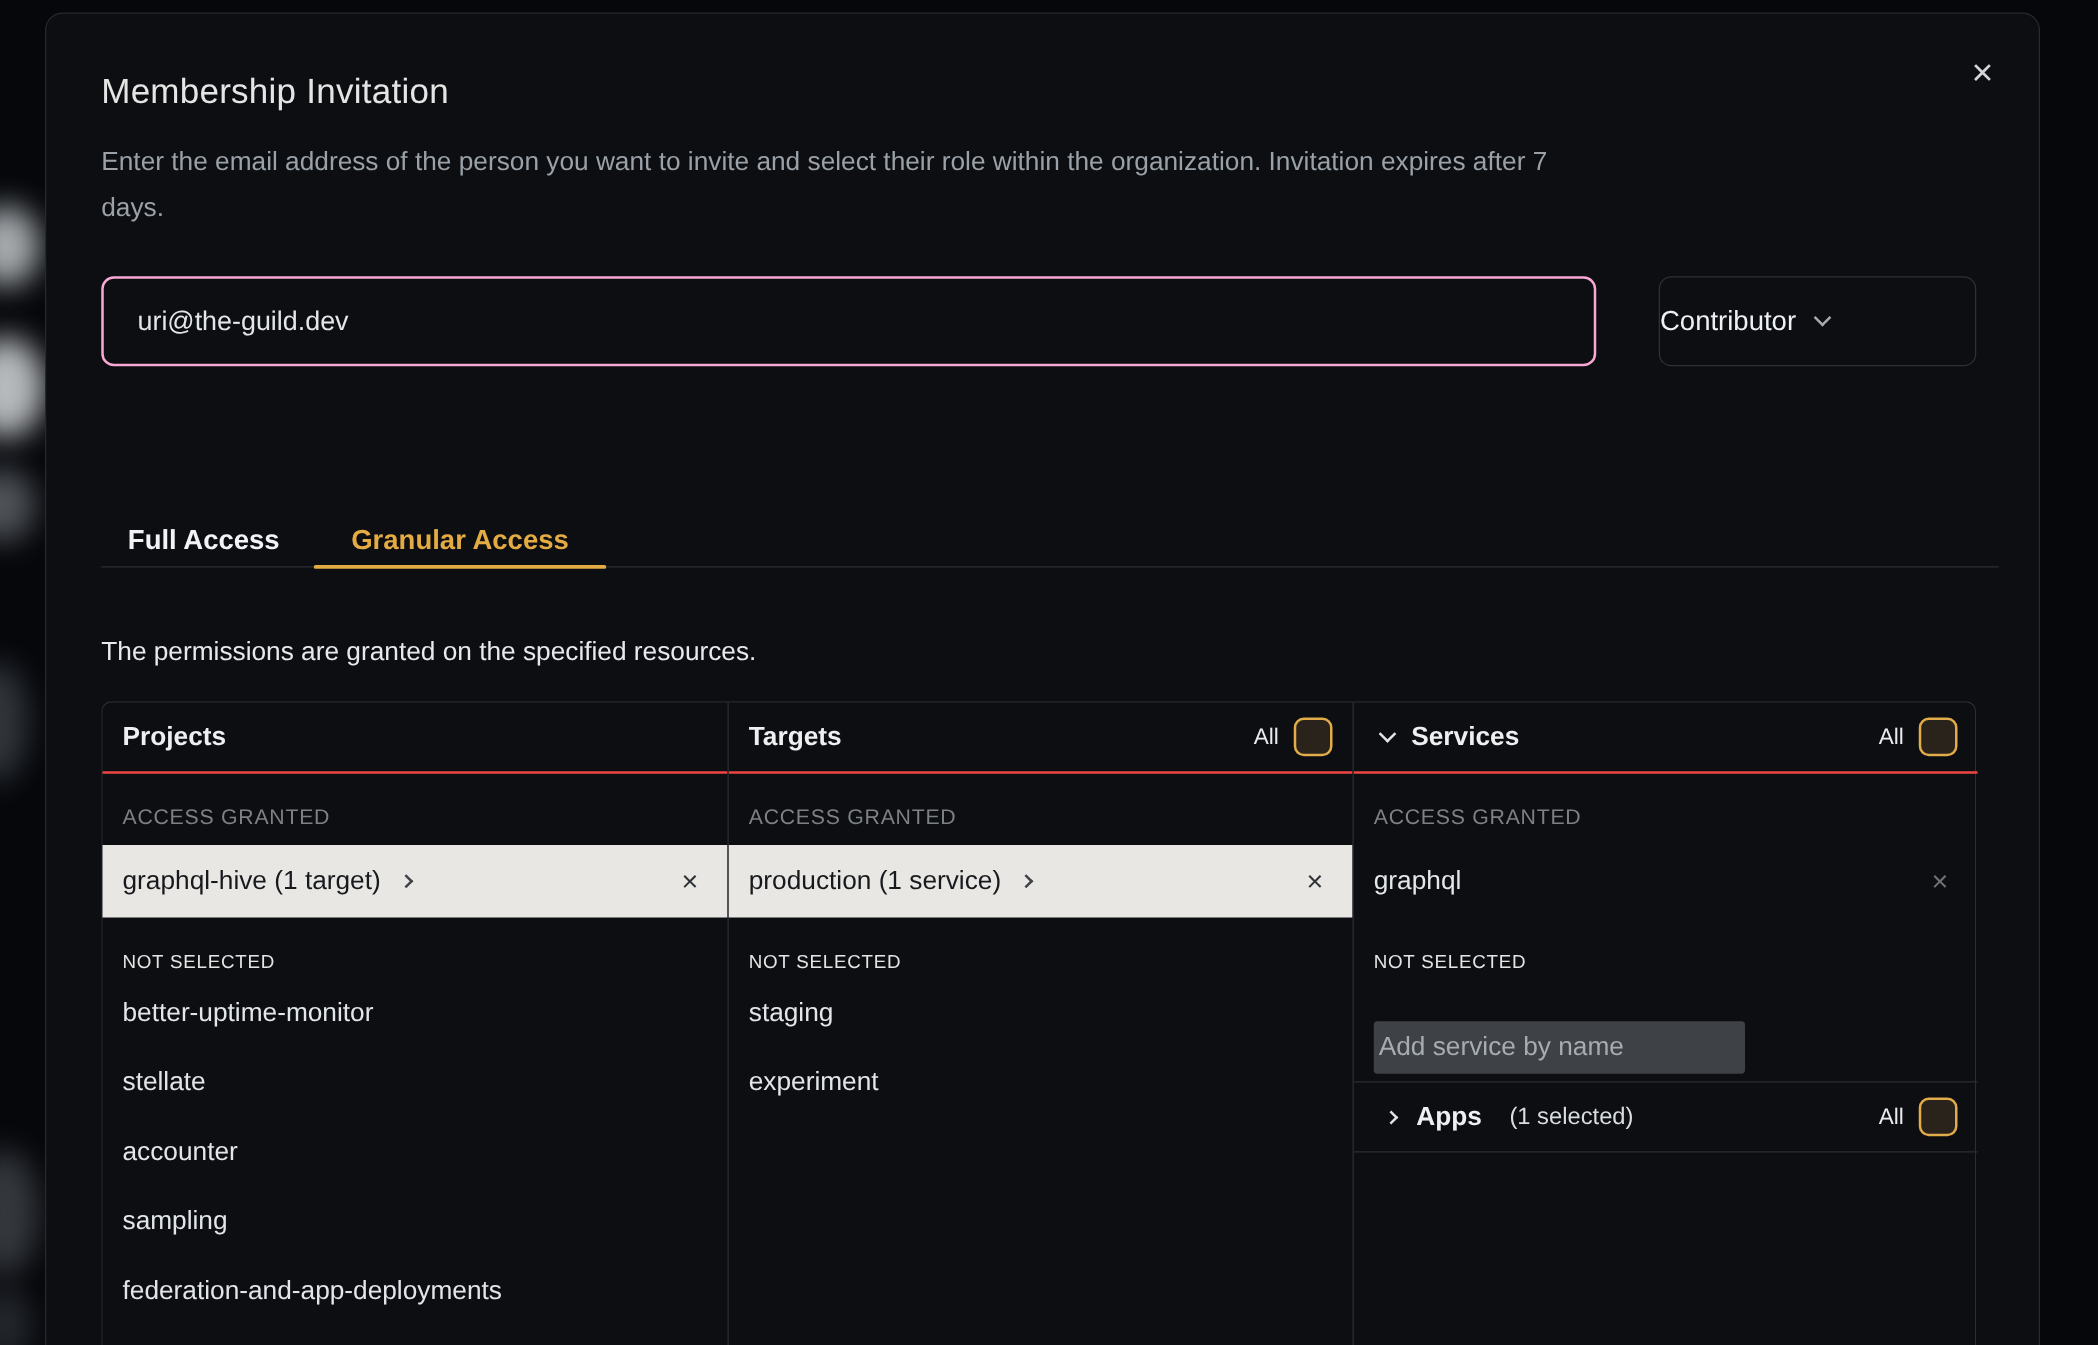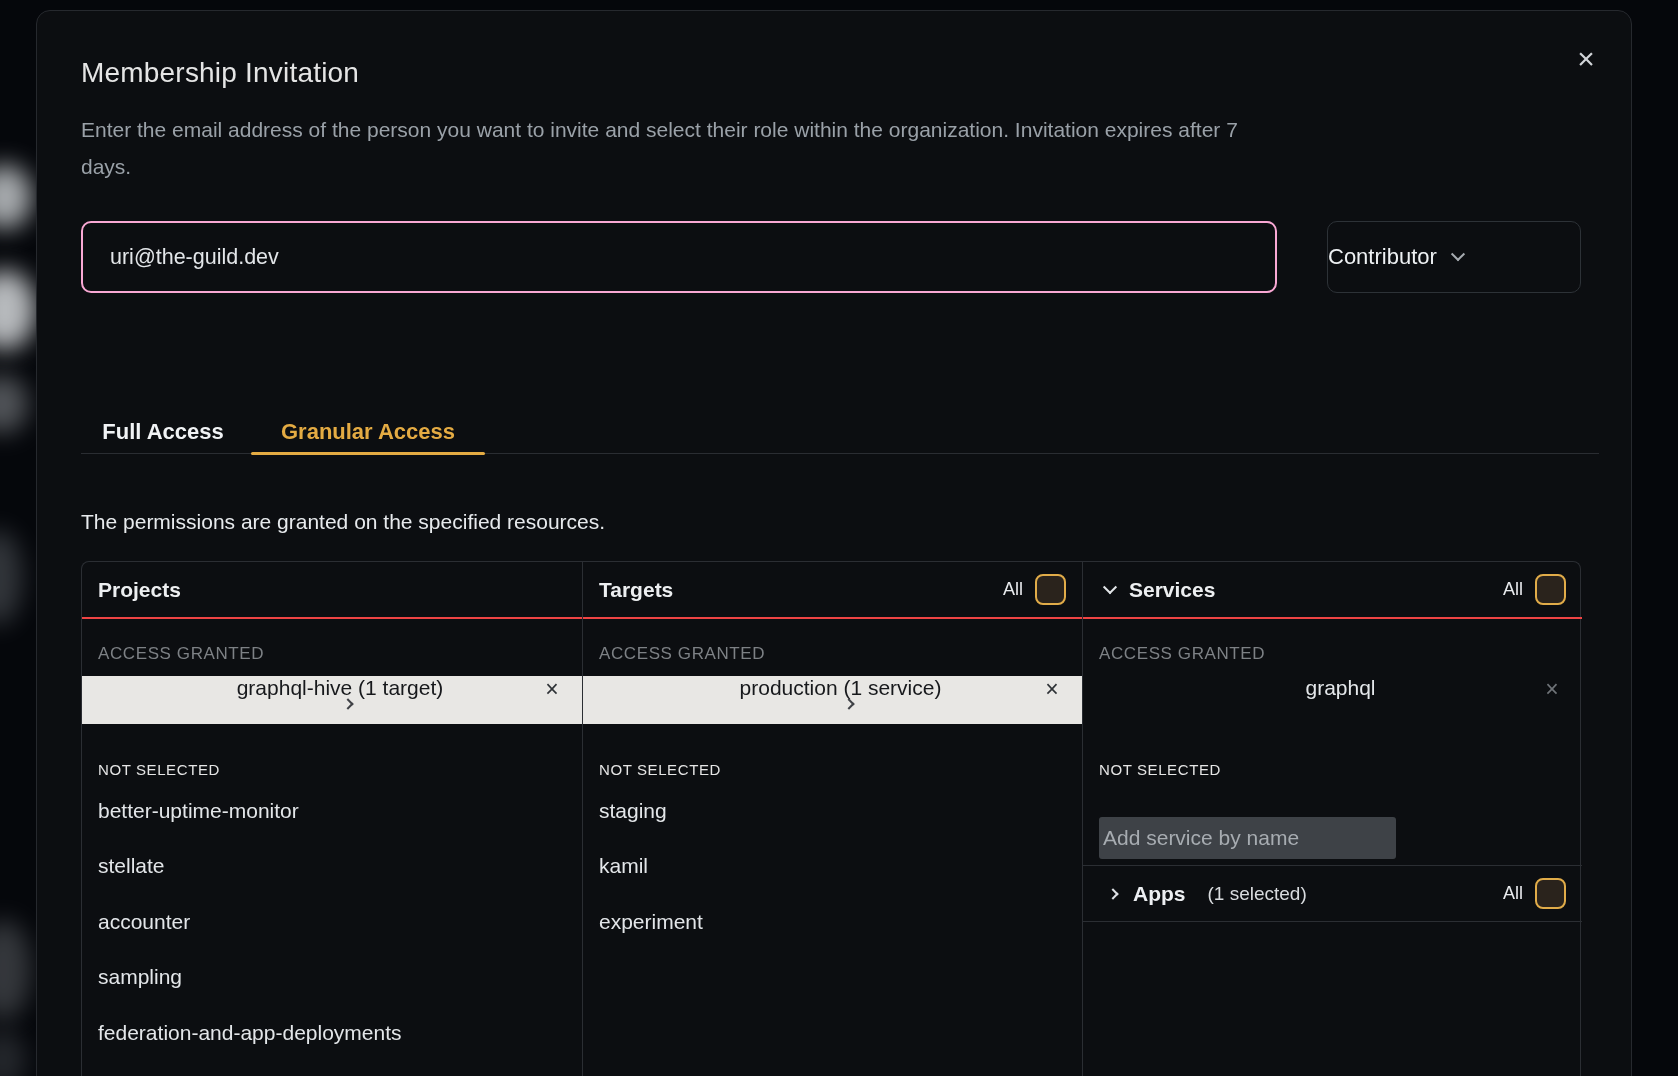--- a/index.html
+++ b/index.html
@@ -92,23 +92,23 @@
   .all-label { font-size:18px; font-weight:400; color:#e9ebee; margin-right:12px; }
   .cb {
     width:31px; height:31px; border:2px solid #e1ac49; border-radius:8px;
     background:#2a231c; display:inline-block; cursor:pointer; flex:none;
   }
   .sec-label {
     position:absolute; left:16px; top:82px;
     font-size:17px; color:#7d8185; letter-spacing:.6px;
   }
   .granted-row {
-    position:absolute; left:0; right:0; top:114px; height:48px;
+    position:absolute; left:0; right:0; top:114px; height:58px;
     display:flex; align-items:center; padding-left:16px;
-    font-size:21px; cursor:pointer;flex-direction:column;
+    font-size:21px; cursor:pointer;
   }
   .granted-row.selected { background:#e8e7e4; color:#17191c; }
   .granted-row.plain { color:#e4e7ea; }
   .granted-row .chev-r { color:#3f4246; margin-left:16px; }
   .row-x {
     position:absolute; right:18px; width:24px; text-align:center;
     font-size:23px; color:#2e3236; cursor:pointer;
   }
   .row-x.dim { color:#6f7378; }
   .list { position:absolute; left:16px; right:16px; top:199px; }
@@ -201,21 +201,20 @@
       </div>
       <div class="sec-label">ACCESS GRANTED</div>
       <div class="granted-row selected">
         <span>production (1 service)</span>
         <span class="chev chev-r"></span>
         <span class="row-x">×</span>
       </div>
       <div class="list">
         <div class="list-label">NOT SELECTED</div>
         <div class="list-item">staging</div>
-        <div class="list-item">kamil</div>
         <div class="list-item">experiment</div>
       </div>
     </div>
 
     <div class="col col-services">
       <div class="col-header">
         <span class="chev chev-d hdr-chev"></span>
         <span>Services</span>
         <span class="hdr-spacer"></span>
         <span class="all-label">All</span>

